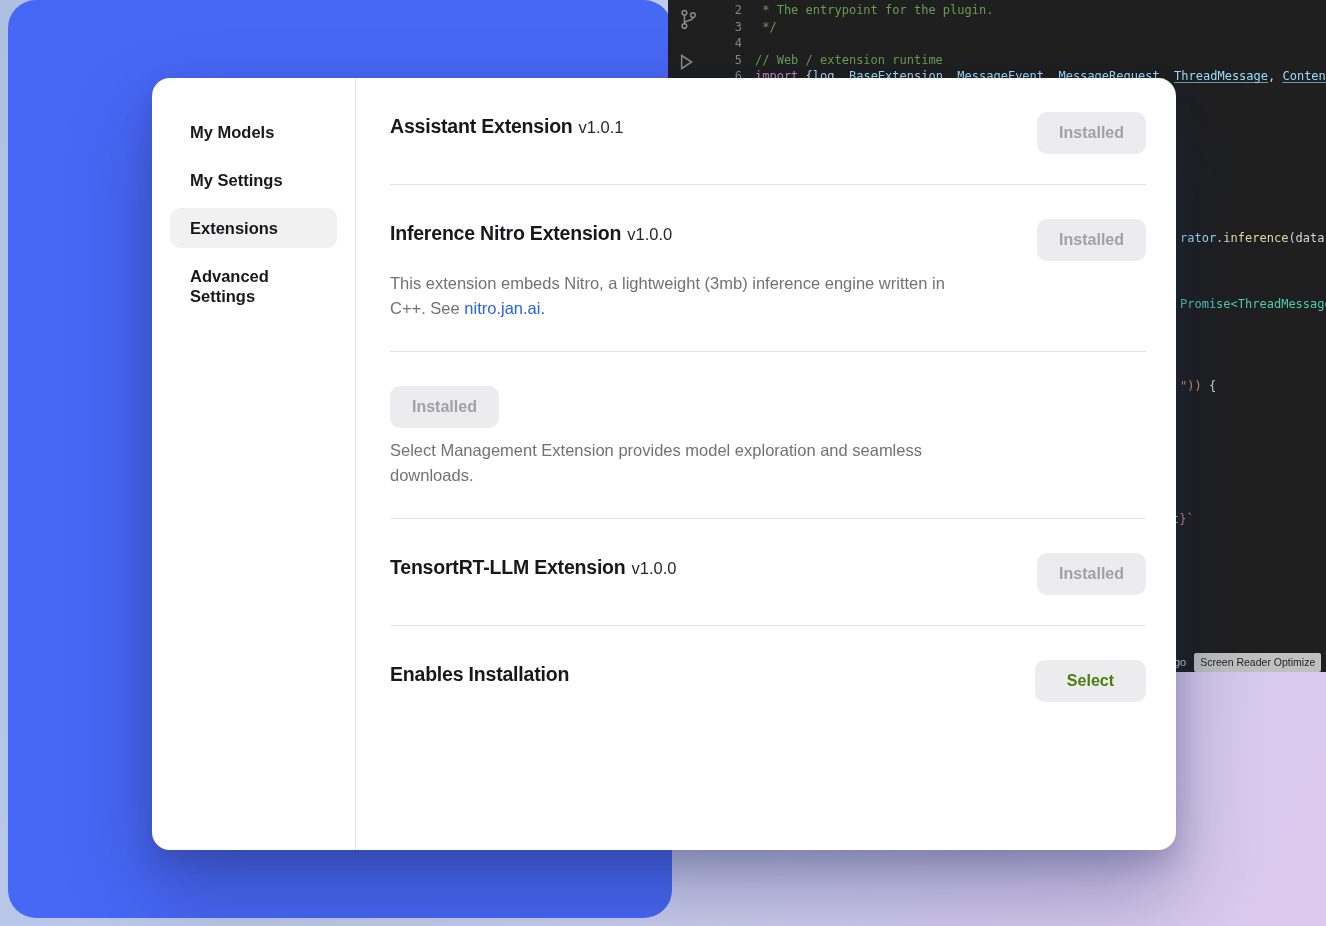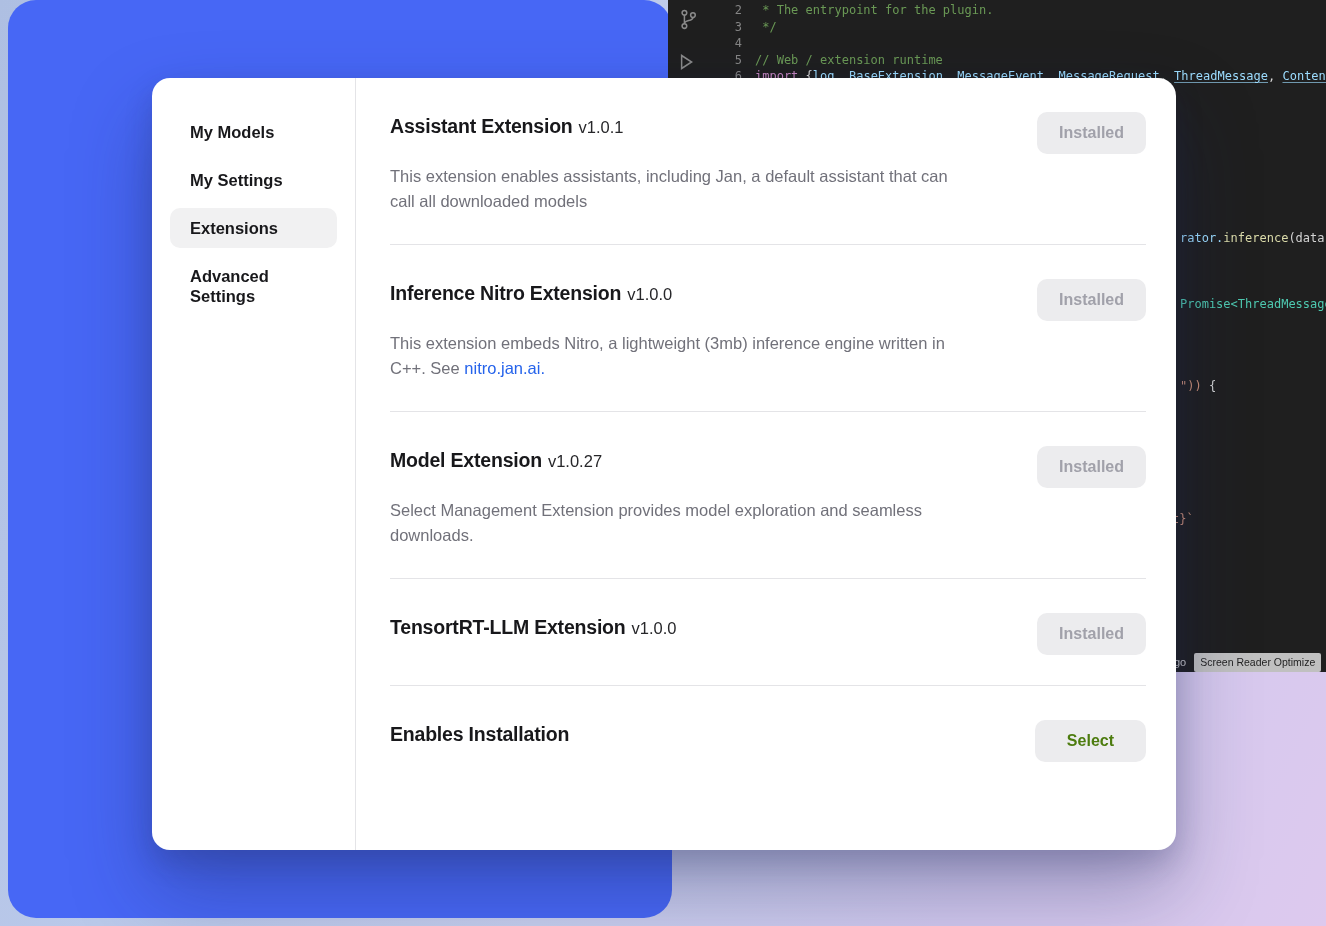--- a/index.html
+++ b/index.html
@@ -133,40 +133,35 @@
     <div class="content">
 
       <section class="ext first">
         <div class="ext-head">
           <div class="ext-title-wrap">
             <h3 class="ext-title">Assistant Extension</h3>
             <span class="ext-version">v1.0.1</span>
           </div>
           <button class="btn btn-installed">Installed</button>
         </div>
-        <p class="ext-desc">This extension enables assistants, including Jan, a default assistant that can call all downloaded models</p>
       </section>
 
       <section class="ext">
         <div class="ext-head">
           <div class="ext-title-wrap">
             <h3 class="ext-title">Inference Nitro Extension</h3>
             <span class="ext-version">v1.0.0</span>
           </div>
           <button class="btn btn-installed">Installed</button>
         </div>
         <p class="ext-desc"><span>This extension embeds Nitro, a lightweight (3mb) inference engine written in C++. See </span><a class="ext-link">nitro.jan.ai.</a></p>
       </section>
 
       <section class="ext">
         <div class="ext-head">
-          <div class="ext-title-wrap">
-            <h3 class="ext-title">Model Extension</h3>
-            <span class="ext-version">v1.0.27</span>
-          </div>
           <button class="btn btn-installed">Installed</button>
         </div>
         <p class="ext-desc">Select Management Extension provides model exploration and seamless downloads.</p>
       </section>
 
       <section class="ext">
         <div class="ext-head">
           <div class="ext-title-wrap">
             <h3 class="ext-title">TensortRT-LLM Extension</h3>
             <span class="ext-version">v1.0.0</span>

